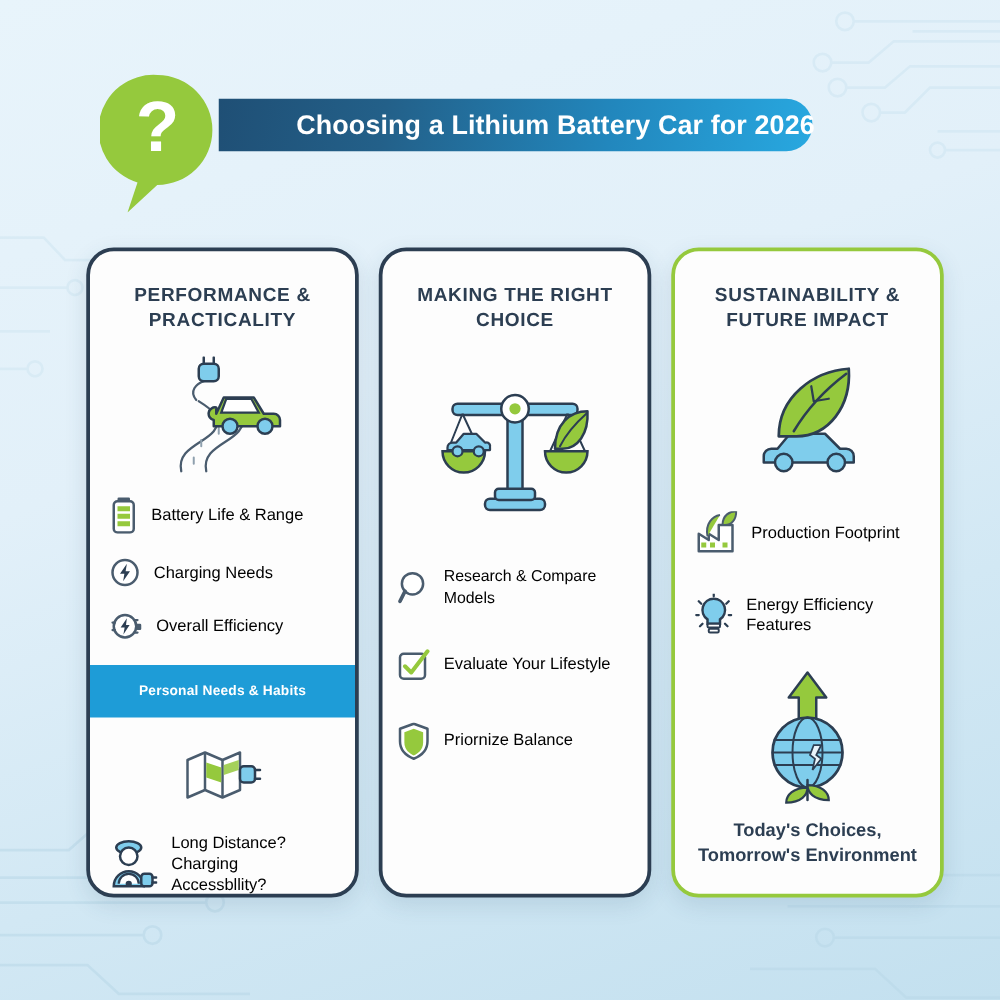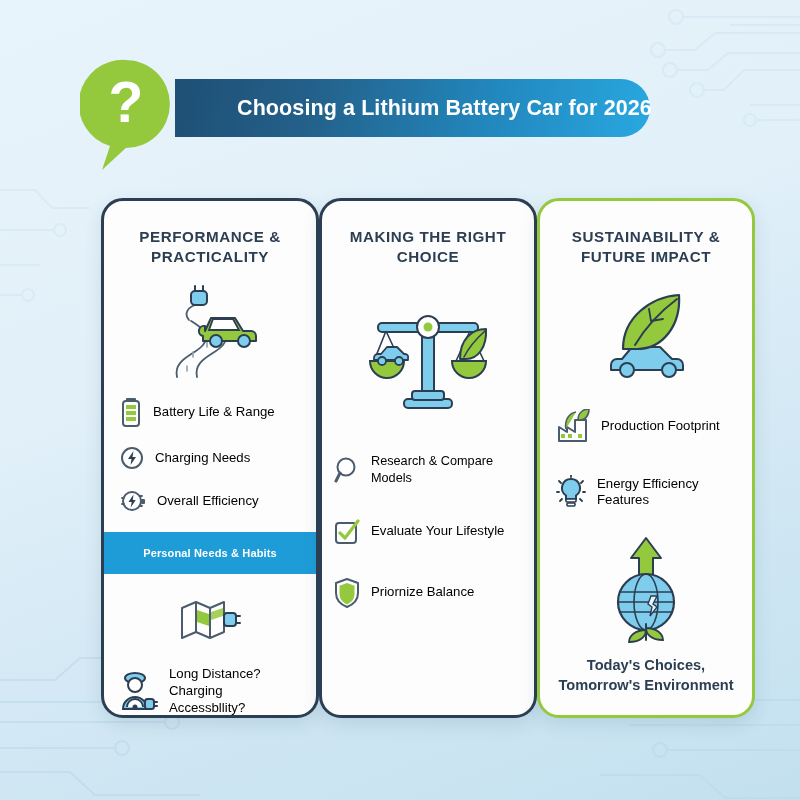--- a/index.html
+++ b/index.html
@@ -15,21 +15,21 @@
   .circuit { position: absolute; pointer-events: none; }
   #circuit-tr { top: 0; right: 0; width: 200px; height: 150px; opacity: .55; }
   #circuit-l  { top: 170px; left: 0; width: 90px; height: 160px; opacity: .5; }
   #circuit-bl { bottom: 0; left: 0; width: 330px; height: 150px; opacity: .55; }
   #circuit-br { bottom: 0; right: 0; width: 260px; height: 130px; opacity: .5; }
 
   
   #header { position: absolute; left: 80px; top: 58px; width: 590px; height: 112px; }
   #title-bar {
     position: absolute; left: 95px; top: 21px;
-    width: 475px; height: 58px;
+    width: 475px; height: 42px;
     border-radius: 0 29px 29px 0;
     background: linear-gradient(100deg, #1f4f75 0%, #236089 28%, #2287bd 66%, #28a8e0 100%);
     display: flex; align-items: center;
     padding-left: 62px;
   }
   #title-text {
     color: #ffffff; font-size: 21.5px; font-weight: bold;
     letter-spacing: .1px; white-space: nowrap;
   }
   #q-bubble {
@@ -39,21 +39,21 @@
     position: absolute; left: 0; top: 0; width: 92px; height: 92px;
     display: flex; align-items: center; justify-content: center;
     color: #fff; font-size: 57px; font-weight: bold; line-height: 1;
     padding-bottom: 4px;
   }
 
   
   #cards {
     position: absolute; left: 55px; top: 198px;
     width: 700px; height: 520px;
-    display: flex; justify-content: flex-end; padding-left: 14px;
+    display: flex; justify-content: space-between; padding-left: 14px;
   }
   .card {
     width: 218px; height: 520px;
     background: #fdfdfd;
     border-radius: 22px;
     border: 3px solid #2c3e52;
     box-shadow: 0 6px 18px rgba(40,80,110,.13);
     position: relative;
     overflow: hidden;
     display: flex; flex-direction: column; align-items: center;

